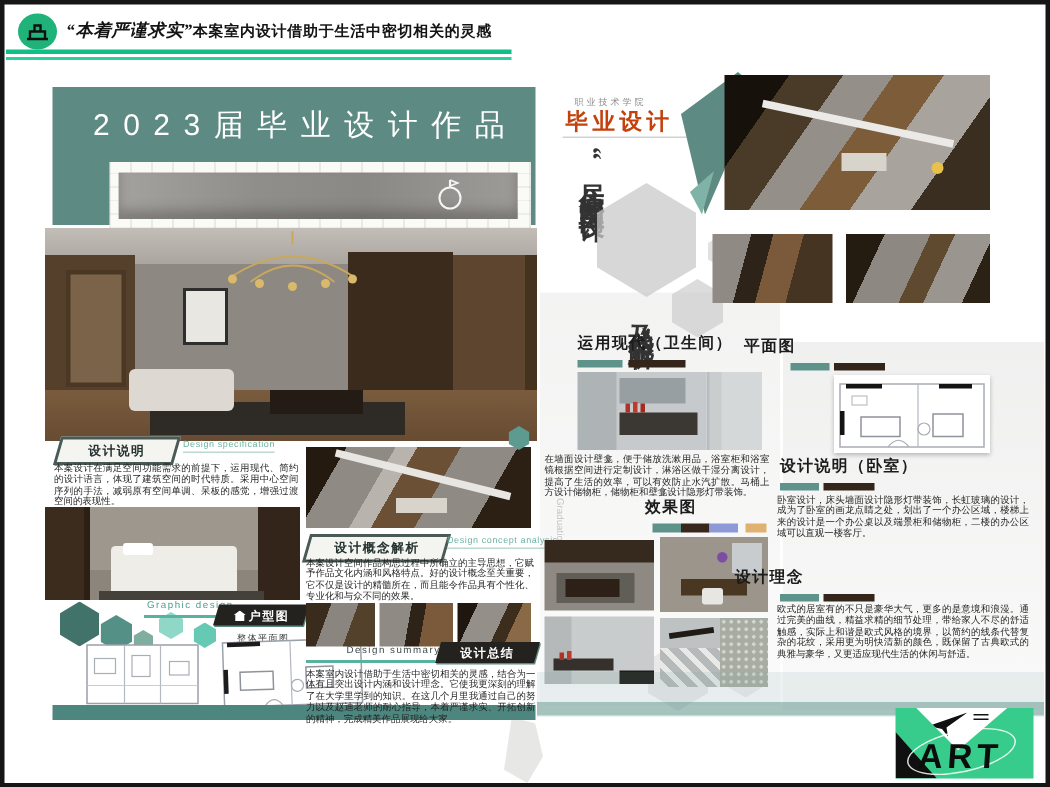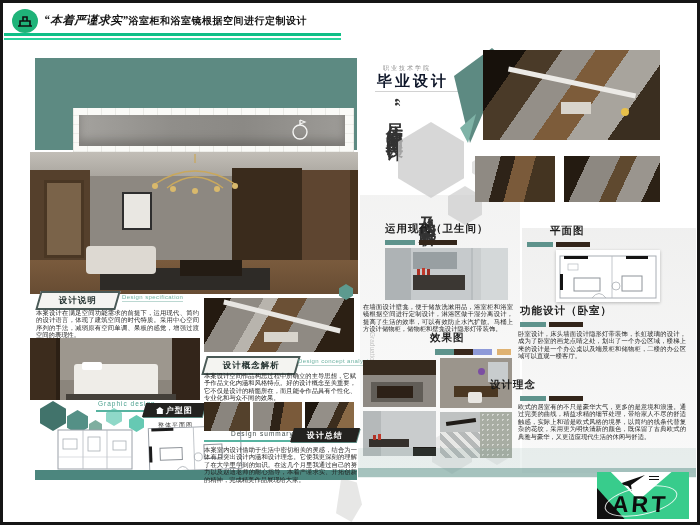--- a/index.html
+++ b/index.html
@@ -69,21 +69,21 @@
   #mc-sum-line{left:204px;top:440px;width:86px;height:2px;background:#57b3a0;}
   #mc-sum-badge{left:292px;top:428px;width:66px;}
   #mc-sum-text{left:204px;top:446px;width:153px;}
 
   
   #rp-wash1{left:360px;top:195px;width:160px;height:275px;
      background:linear-gradient(180deg,rgba(168,168,164,.14),rgba(150,150,146,.04));}
   #rp-wash2{left:522px;top:228px;width:174px;height:245px;
      background:linear-gradient(180deg,rgba(160,160,156,.16),rgba(150,150,146,.05));}
   #rp-school{left:383px;top:64px;font-size:6px;color:#8d8d8d;letter-spacing:2px;}
-  #rp-program{left:377px;top:72px;font-size:15px;font-weight:bold;letter-spacing:3px;color:#0f172a;
+  #rp-program{left:377px;top:72px;font-size:15px;font-weight:bold;letter-spacing:3px;color:#c2410c;
      font-family:"Liberation Serif","DejaVu Serif",serif;}
   #rp-line{left:375px;top:91px;width:96px;height:1px;background:#d2d2d2;}
   .vtext{writing-mode:vertical-rl;text-orientation:mixed;font-family:"Liberation Serif","DejaVu Serif",serif;
      font-weight:bold;color:#333;}
   #rp-vt1{left:383px;top:98px;height:218px;font-size:17px;letter-spacing:3px;}
   #rp-vt2{left:416px;top:203px;height:140px;font-size:17px;letter-spacing:3px;}
   #rp-vten{left:369px;top:332px;height:110px;font-size:6.5px;color:#c4c4c4;font-family:"Liberation Sans",sans-serif;font-weight:normal;}
   .ghex{background:#c9c9c9;}
   #rp-hexA{left:398px;top:122px;width:66px;height:76px;opacity:.75;}
   #rp-hexB{left:448px;top:186px;width:34px;height:39px;opacity:.65;}
@@ -115,21 +115,21 @@
   #sw2{left:454px;width:19px;background:#38271c;}
   #sw3{left:473px;width:19px;background:#8e9ad8;}
   #sw4{left:497px;width:14px;background:#dfb272;}
   #rp-g1{left:363px;top:360px;width:73px;height:47px;overflow:hidden;background:#8e8983;}
   #rp-g2{left:440px;top:358px;width:72px;height:50px;overflow:hidden;background:#9b958c;}
   #rp-g3{left:363px;top:411px;width:73px;height:45px;overflow:hidden;background:#c9cccd;}
   #rp-g4{left:440px;top:412px;width:72px;height:46px;overflow:hidden;background:#bfc2c2;}
   #rp-band-light{left:358px;top:448px;width:338px;height:30px;background:rgba(130,165,158,.15);}
   #rp-band{left:358px;top:468px;width:338px;height:9px;background:rgba(95,148,140,.5);}
 
-  #rp-plan-h{left:550px;top:224px;}
+  #rp-plan-h{left:496px;top:224px;}
   #rp-plan-bar1{left:527px;top:242px;width:26px;}
   #rp-plan-bar2{left:556px;top:242px;width:34px;}
   #rp-plan-card{left:556px;top:250px;width:104px;height:52px;background:#fff;box-shadow:0 1px 3px rgba(0,0,0,.25);}
   #rp-bed-h{left:520px;top:304px;}
   #rp-bed-bar1{left:520px;top:322px;width:26px;}
   #rp-bed-bar2{left:549px;top:322px;width:34px;}
   #rp-bed-text{left:518px;top:330px;width:168px;}
   #rp-idea-h{left:490px;top:378px;}
   #rp-idea-bar1{left:520px;top:396px;width:26px;}
   #rp-idea-bar2{left:549px;top:396px;width:34px;}
@@ -154,26 +154,27 @@
 <body>
 
 <div class="stage">
 
   <div class="abs" id="hdr-logo">
     <svg width="16" height="14" viewBox="0 0 16 14">
       <path d="M1 12 h14 M3 12 v-5 h10 v5 M6 7 v-4 h4 v4" stroke="#101010" stroke-width="1.6" fill="none"></path>
     </svg>
   </div>
   <div class="abs" id="hdr-title">
-    <span class="callig">“本着严谨求实”</span><span>浴室柜和浴室镜根据空间进行定制设计</span>
+    <span class="callig">“本着严谨求实”</span><span>本案室内设计借助于生活中密切相关的灵感</span>
   </div>
   <div class="abs" id="hdr-line1"></div>
   <div class="abs" id="hdr-line2"></div>
 
   <div class="abs" id="lp-teal"></div>
+  <div class="abs" id="lp-title">2023届毕业设计作品</div>
 
   <div class="abs" id="lp-sketch">
     <div class="ph-el" id="lp-brush" style="position:absolute;left:6px;top:7px;width:266px;height:31px;">
       <svg style="position:absolute;right:36px;top:3px;" width="18" height="24" viewBox="0 0 18 24">
         <circle cx="9" cy="14" r="7" stroke="#f4f4f2" stroke-width="1.4" fill="none"></circle>
         <line x1="9" y1="7" x2="9" y2="2" stroke="#f4f4f2" stroke-width="1.4"></line>
         <path d="M9 2 l5 2 -5 2" stroke="#f4f4f2" stroke-width="1.2" fill="none"></path>
       </svg>
     </div>
   </div>
@@ -367,21 +368,21 @@
       <rect x="4" y="24" width="3" height="16" fill="#141414"></rect>
       <line x1="56" y1="6" x2="56" y2="48" stroke="#b4b9bf" stroke-width=".8"></line>
       <rect x="18" y="28" width="26" height="13" fill="none" stroke="#8e9399" stroke-width="1"></rect>
       <rect x="66" y="26" width="20" height="15" fill="none" stroke="#8e9399" stroke-width="1"></rect>
       <circle cx="60" cy="36" r="4" fill="none" stroke="#a9aeb4" stroke-width=".8"></circle>
       <path d="M36 48 q7 -9 14 0" fill="none" stroke="#a9aeb4" stroke-width=".8"></path>
       <rect x="12" y="14" width="10" height="6" fill="none" stroke="#b4b9bf" stroke-width=".7"></rect>
     </svg>
   </div>
 
-  <div class="abs sec-h" id="rp-bed-h">功能设计（卧室）</div>
+  <div class="abs sec-h" id="rp-bed-h">设计说明（卧室）</div>
   <div class="abs bar bar-teal" id="rp-bed-bar1"></div>
   <div class="abs bar bar-dark" id="rp-bed-bar2"></div>
   <div class="abs para" id="rp-bed-text">卧室设计，床头墙面设计隐形灯带装饰，长虹玻璃的设计，成为了卧室的画龙点睛之处，划出了一个办公区域，楼梯上来的设计是一个办公桌以及端景柜和储物柜，二楼的办公区域可以直观一楼客厅。</div>
 
   <div class="abs sec-h" id="rp-idea-h">设计理念</div>
   <div class="abs bar bar-teal" id="rp-idea-bar1"></div>
   <div class="abs bar bar-dark" id="rp-idea-bar2"></div>
   <div class="abs para" id="rp-idea-text">欧式的居室有的不只是豪华大气，更多的是意境和浪漫。通过完美的曲线，精益求精的细节处理，带给家人不尽的舒适触感，实际上和谐是欧式风格的境界，以简约的线条代替复杂的花纹，采用更为明快清新的颜色，既保留了古典欧式的典雅与豪华，又更适应现代生活的休闲与舒适。</div>
 
   <div class="abs" id="rp-art">

